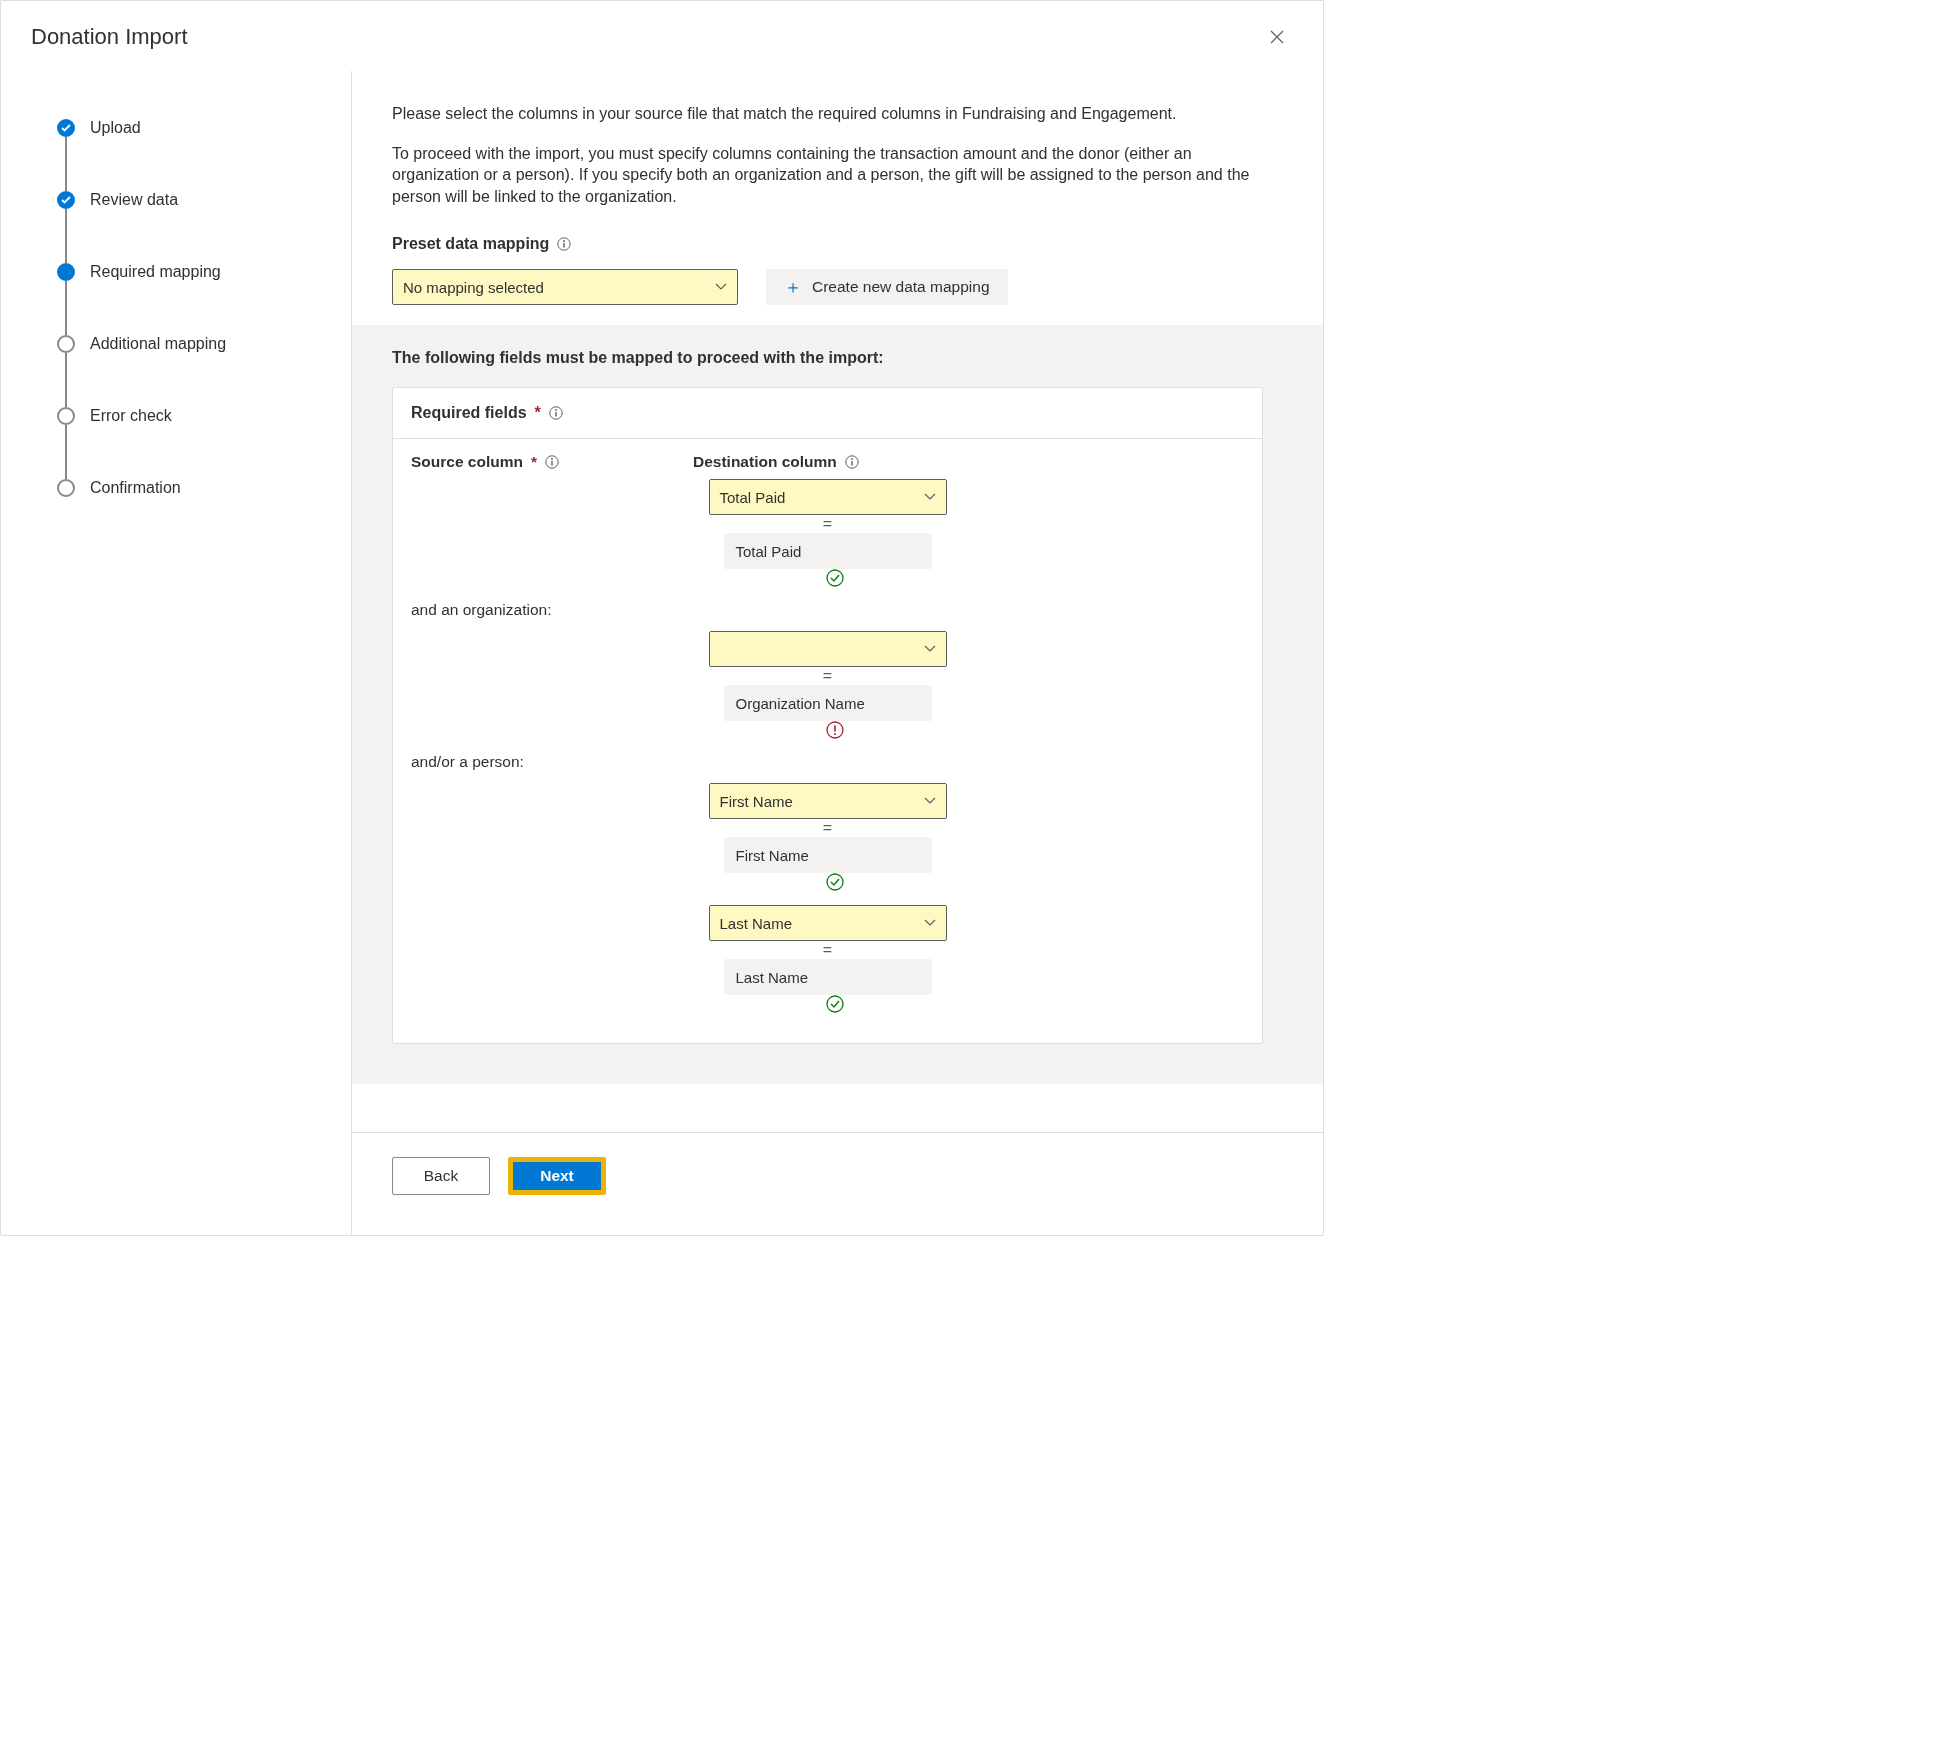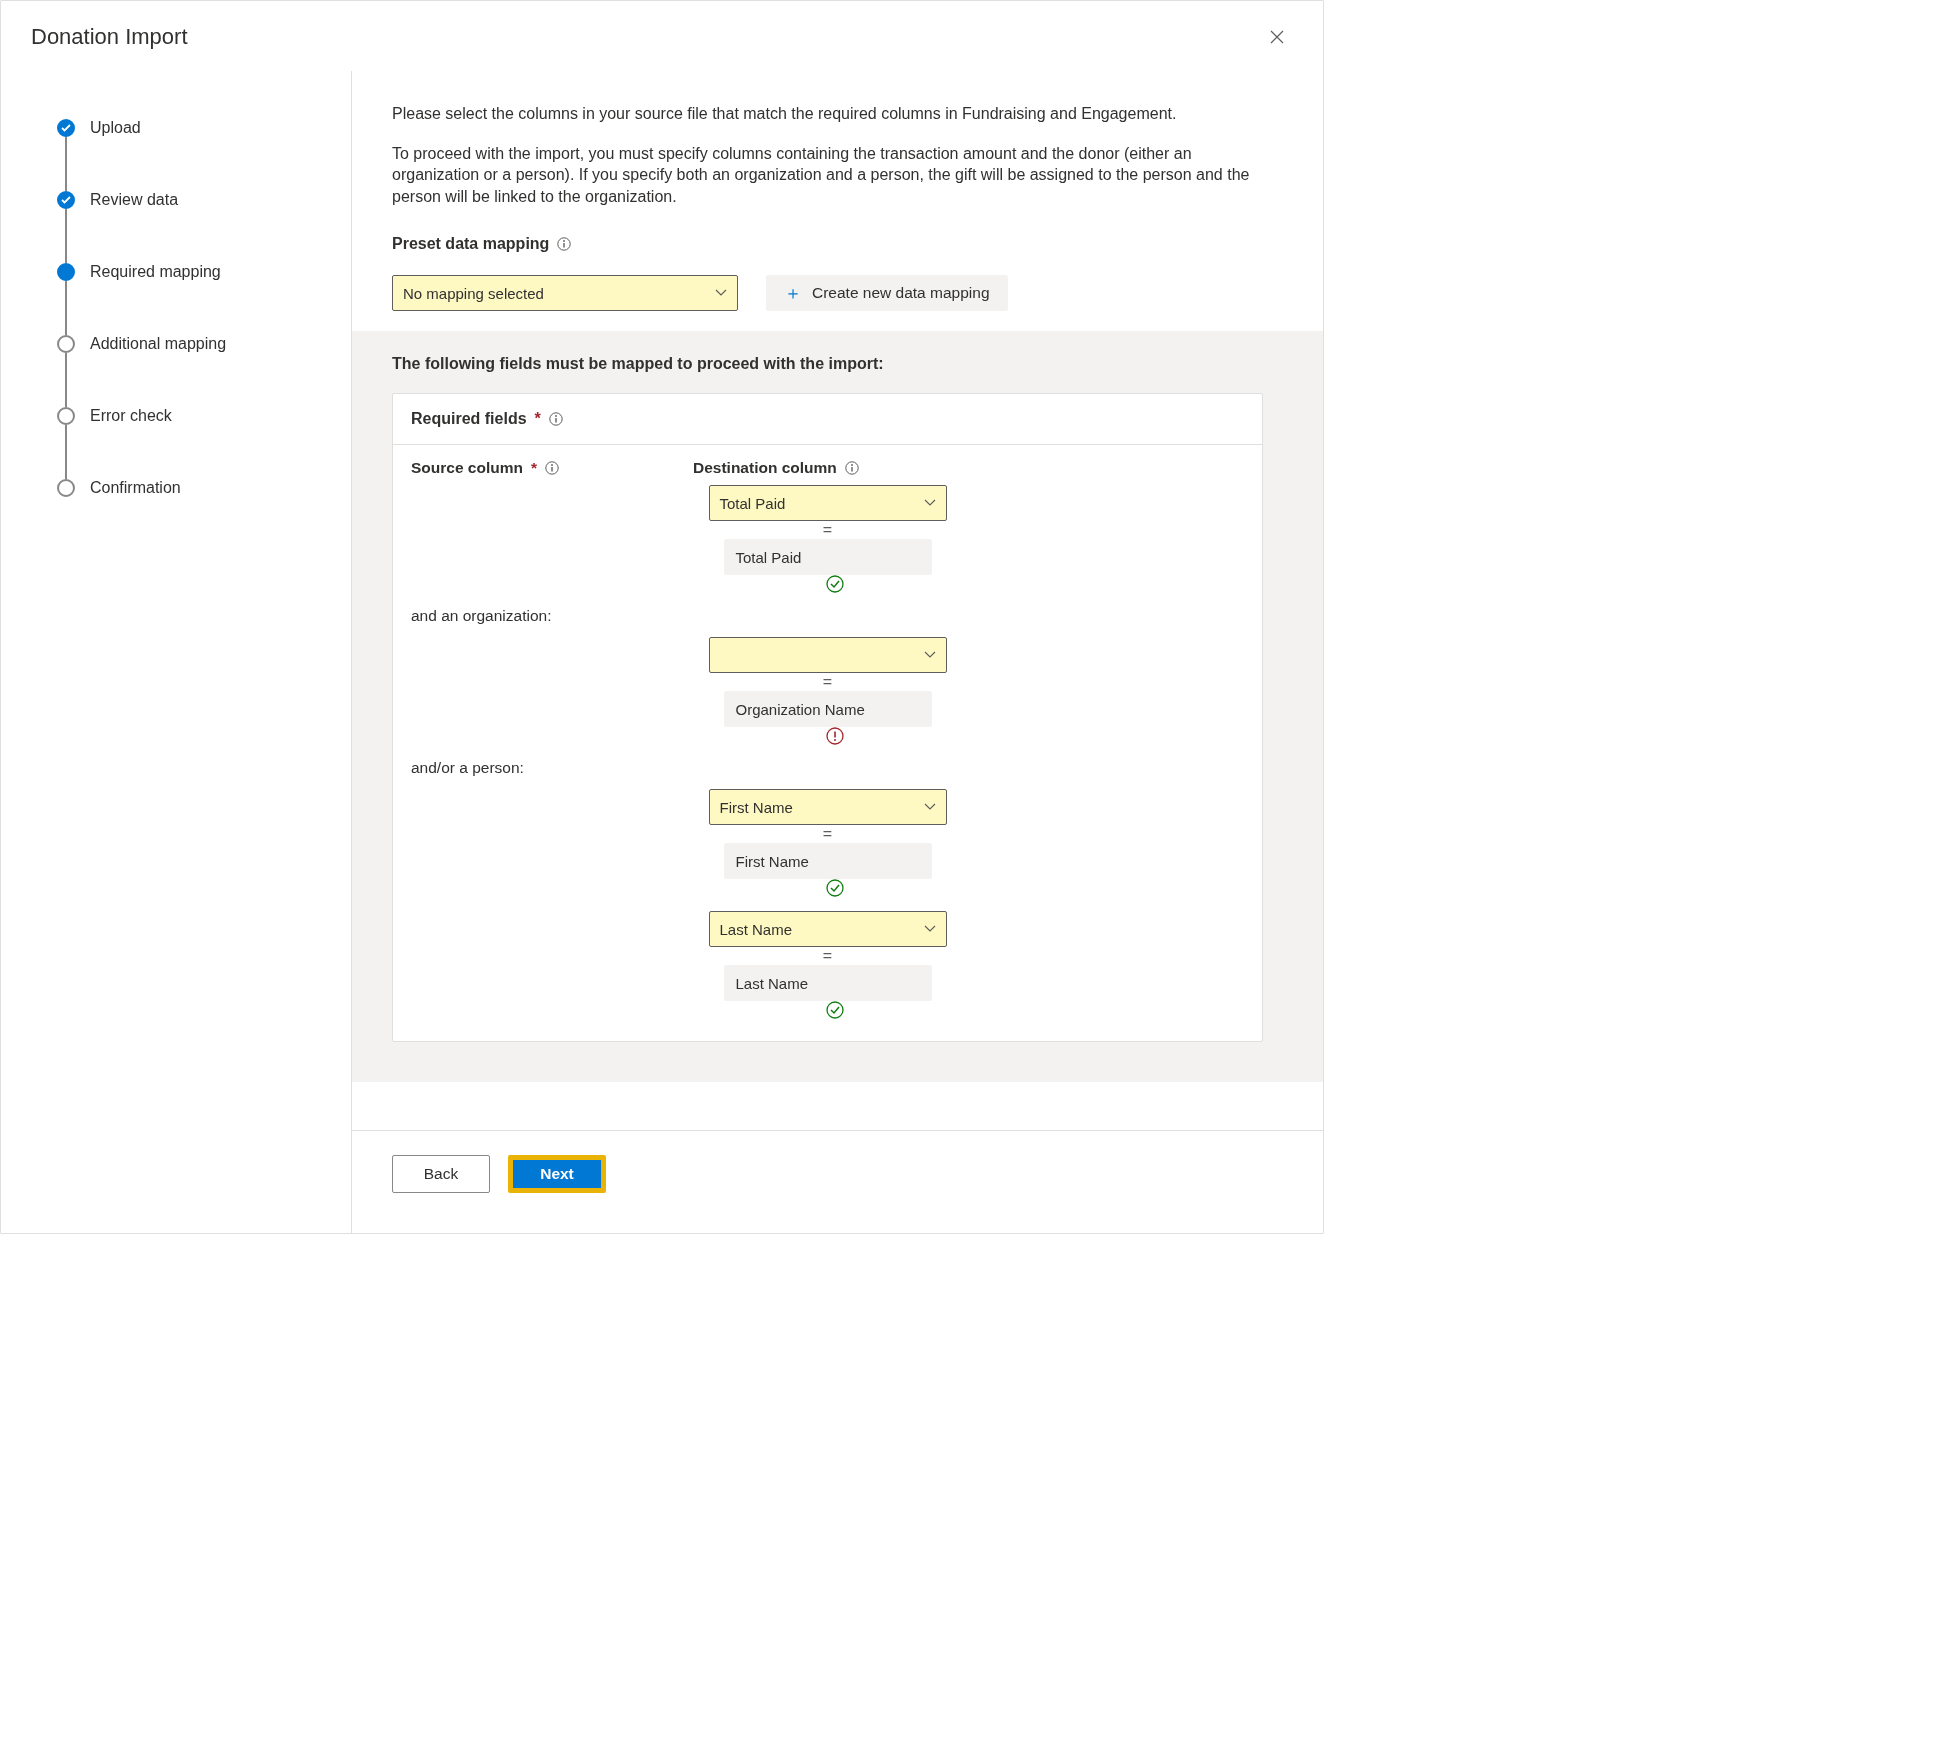--- a/index.html
+++ b/index.html
@@ -98,21 +98,21 @@
     line-height: 1.35;
     margin: 0 0 18px 0;
     color: #323130;
   }
   .field-label {
     font-size: 16px;
     font-weight: 600;
     display: inline-flex;
     align-items: center;
     gap: 8px;
-    margin-bottom: 22px;
+    margin-bottom: 16px;
   }
   .preset-row {
     display: flex;
     align-items: flex-end;
     gap: 28px;
     margin-top: 28px;
     margin-bottom: 20px;
   }
   .preset-left { display:flex; flex-direction:column; }
   .dropdown {
@@ -421,21 +421,21 @@
                 <div class="eq">=</div>
                 <div class="dest-box">First Name</div>
                 <div class="status-ic">
                   <svg width="18" height="18" viewBox="0 0 18 18">
                       <circle cx="9" cy="9" r="8" fill="none" stroke="#107c10" stroke-width="1.3"></circle>
                       <path d="M5 9 L8 12 L13 6" stroke="#107c10" stroke-width="1.5" fill="none"></path>
                     </svg>
                 </div>
               </div>
 
-              <div class="map-row" style="margin-bottom:0">
+              <div class="map-row" style="margin-bottom:8px">
                 <div class="dropdown small">
                   <span>Last Name</span>
                   <svg width="12" height="8" viewBox="0 0 12 8">
                       <path d="M1 1 L6 6 L11 1" stroke="#605e5c" stroke-width="1.2" fill="none"></path>
                     </svg>
                 </div>
                 <div class="eq">=</div>
                 <div class="dest-box">Last Name</div>
                 <div class="status-ic">
                   <svg width="18" height="18" viewBox="0 0 18 18">

